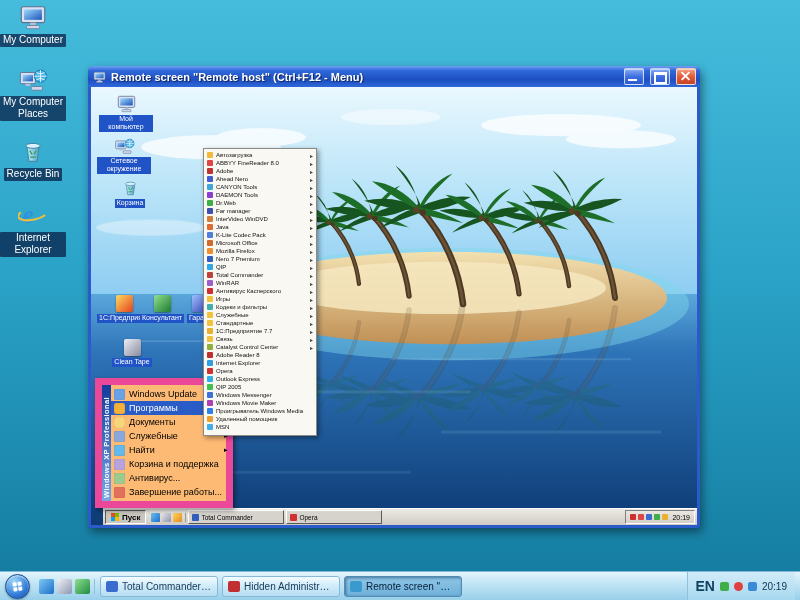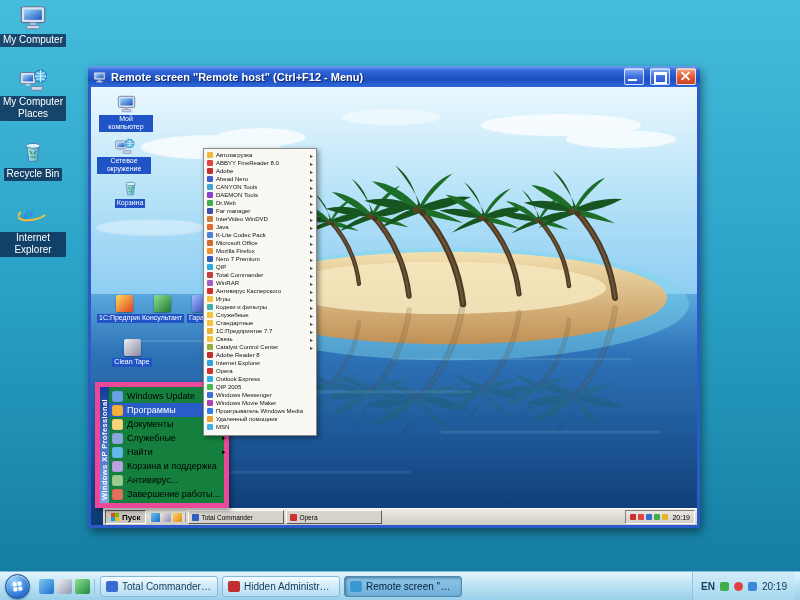--- a/index.html
+++ b/index.html
@@ -43,21 +43,21 @@
   .ricon svg.gl20{width:21px;height:21px;display:block;margin:0 auto 1px;}
   .ricon .g{width:17px;height:17px;margin:0 auto 2px;border-radius:2px;box-shadow:0 1px 2px rgba(0,0,0,.4);}
   .ricon .lbl{display:inline-block;background:#2053c6;padding:0 2px 1px;line-height:8px;}
   .ai-1{background:linear-gradient(135deg,#ffd95e,#e2431f);}
   .ai-2{background:linear-gradient(135deg,#8fe08f,#1f7a2f);}
   .ai-3{background:linear-gradient(135deg,#9fc0ff,#2f3fae);}
   .ai-4{background:linear-gradient(135deg,#eceef4,#8a8aa0);}
 
   
   #startmenu{position:absolute;left:4px;bottom:17px;width:124px;display:flex;z-index:6;
-       background:#15803d;border:5px solid #ec4899;box-shadow:2px 2px 5px rgba(0,0,0,.45);}
+       background:#fdba74;border:7px solid #ec4899;box-shadow:2px 2px 5px rgba(0,0,0,.45);}
   #startmenu .banner{width:16px;background:linear-gradient(180deg,#7ca6e8,#123c9a);
        color:#fff;font-size:7.5px;font-weight:bold;letter-spacing:.4px;
        writing-mode:vertical-rl;transform:rotate(180deg);padding:3px 0;text-align:left;}
   #startmenu .menu-items{flex:1;padding:2px 0;}
   .smi{display:flex;align-items:center;height:14px;padding:0 3px;font-size:9px;color:#000;white-space:nowrap;}
   .smi .ico{width:11px;height:11px;margin-right:4px;border-radius:2px;flex:none;box-shadow:inset 0 0 1px rgba(0,0,0,.4);}
   .smi .lab{flex:1;overflow:hidden;}
   .smi .arrow{font-size:7px;margin-left:2px;}
   .smi.active{background:#2a5cc8;color:#fff;}
 
@@ -112,21 +112,21 @@
   .hbtns{display:flex;gap:4px;}
   .tbtn{width:118px;height:21px;border-radius:3px;display:flex;align-items:center;gap:4px;padding:0 5px;
        border:1px solid #86b9d9;background:linear-gradient(180deg,#f4fcff,#d2ecf9 45%,#b6ddf2);
        font-size:10px;color:#173a58;overflow:hidden;white-space:nowrap;box-sizing:border-box;}
   .tbtn .ic{width:12px;height:11px;border-radius:2px;flex:none;}
   .tbtn .lab{overflow:hidden;text-overflow:ellipsis;}
   .tbtn.active{background:linear-gradient(180deg,#8fc6e6,#6fb0da);border-color:#4f8cb4;
        box-shadow:inset 1px 1px 3px rgba(0,40,80,.5);color:#05203a;}
   .htray{margin-left:auto;display:flex;align-items:center;gap:5px;height:100%;padding:0 8px 0 8px;
        border-left:1px solid #8fc2dd;background:linear-gradient(180deg,#d2ecf9,#a6d8ef);}
-  .lang{font-size:10px;font-weight:bold;color:#12405f;}
+  .lang{font-size:14px;font-weight:bold;color:#12405f;}
   .tico{width:9px;height:9px;border-radius:2px;}
   .t1{background:#3fae49;}
   .t2{background:#e04040;border-radius:50%;}
   .t3{background:#3a8ad8;}
   .clock{font-size:10px;color:#0e3450;}
 </style>
 </head>
 <body>
 
 <svg id="svgdefs" aria-hidden="true">

